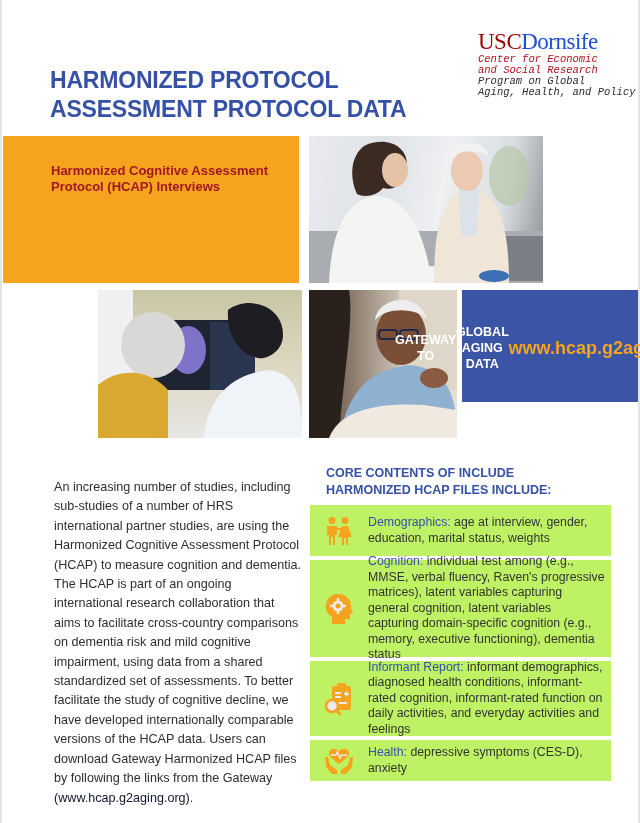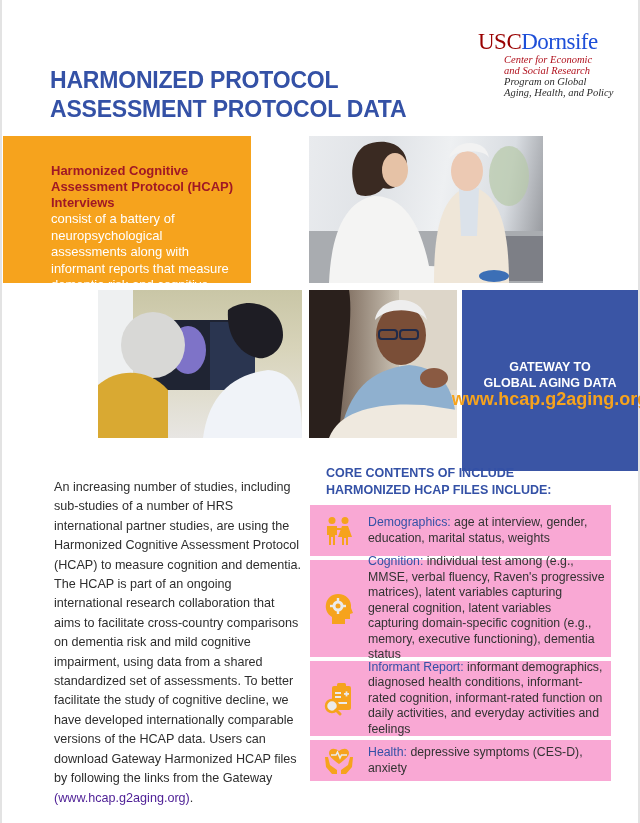--- a/index.html
+++ b/index.html
@@ -7,53 +7,53 @@
     body { position: relative; font-family: "Liberation Sans", "DejaVu Sans", sans-serif; }
 
     .page-edge-left { position: absolute; left: 0; top: 0; width: 2px; height: 823px; background: #e3e3e3; }
     .page-edge-right { position: absolute; right: 0; top: 0; width: 2px; height: 823px; background: #e3e3e3; }
 
     
     .logo { position: absolute; left: 478px; top: 30px; width: 160px; }
     .logo-main { font-family: "Liberation Serif", "DejaVu Serif", serif; font-size: 23px; line-height: 24px; letter-spacing: -0.5px; white-space: nowrap; }
     .logo-usc { color: #990000; font-weight: normal; }
     .logo-dornsife { color: #1d4ed8; }
-    .logo-sub { font-family: Liberation Serif, serif; font-style: italic; font-size: 10.5px; line-height: 11px; margin-left: 26px; }
+    .logo-sub { font-family: Liberation Mono, monospace; font-style: italic; font-size: 10.5px; line-height: 11px; }
     .logo-sub.red { color: #b0101c; }
     .logo-sub.dark { color: #2b2b2b; }
 
     
     .title { position: absolute; left: 50px; top: 66px; width: 420px; color: #3451a6; font-weight: bold; font-size: 23px; line-height: 29px; letter-spacing: -0.2px; }
     .title span { display: block; }
 
     
-    .intro-box { position: absolute; left: 3px; top: 136px; width: 248px; height: 147px; background: #f6a31d; padding: 27px 10px 0 48px; }
+    .intro-box { position: absolute; left: 3px; top: 136px; width: 296px; height: 147px; background: #f6a31d; padding: 27px 10px 0 48px; }
     .intro-heading { color: #a01825; font-weight: bold; font-size: 13px; line-height: 16px; }
     .intro-body { color: #ffffff; font-size: 13px; line-height: 16.5px; }
 
     
     .photo { position: absolute; overflow: hidden; }
     .photo-1 { left: 309px; top: 136px; width: 234px; height: 147px; background: linear-gradient(100deg, #e9ebee 0%, #dfe2e6 30%, #eef0f2 55%, #d9dde2 80%, #8b8d92 100%); }
     .photo-2 { left: 98px; top: 290px; width: 204px; height: 148px; background: linear-gradient(180deg, #c9c6a6 0%, #d8d4ba 40%, #e8e6e3 100%); }
     .photo-3 { left: 309px; top: 290px; width: 148px; height: 148px; background: linear-gradient(90deg, #4a3b33 0%, #8d7d6f 30%, #c9c1b3 60%, #e6e1d8 100%); }
 
     
-    .gateway-box { position: absolute; left: 462px; top: 290px; width: 176px; height: 181px; background: #3a55a5; display: flex; flex-direction: column; align-items: center; justify-content: center; text-align: center; padding-top: 4px; }
+    .gateway-box { position: absolute; left: 462px; top: 290px; width: 176px; height: 112px; background: #3a55a5; display: flex; flex-direction: row; align-items: center; justify-content: center; text-align: center; padding-top: 4px; }
     .gateway-line { color: #ffffff; font-weight: bold; font-size: 12.5px; line-height: 16px; }
     .gateway-url { color: #f6a31d; font-weight: bold; font-size: 18px; line-height: 16px; text-decoration: none; }
 
     
     .body-text { position: absolute; left: 54px; top: 478px; width: 248px; color: #2e2e2e; font-size: 12.6px; line-height: 19.4px; }
-    .body-link { color: #4c1d95; text-decoration: none; }
+    .body-link { color: #0f172a; text-decoration: none; }
 
     
     .core-title { position: absolute; left: 326px; top: 465px; width: 290px; color: #3451a6; font-weight: bold; font-size: 12.5px; line-height: 17px; }
     .core-title span { display: block; }
 
-    .item-box { position: absolute; left: 310px; width: 301px; background: #f9a8d4; display: flex; align-items: center; }
+    .item-box { position: absolute; left: 310px; width: 301px; background: #bef264; display: flex; align-items: center; }
     .item-icon { width: 58px; flex: 0 0 58px; display: flex; align-items: center; justify-content: center; }
     .item-text { flex: 1; color: #333333; font-size: 12.3px; line-height: 15.5px; padding-right: 6px; }
     .item-label { color: #3451a6; }
     .box-demo { top: 505px; height: 51px; }
     .box-cog { top: 560px; height: 97px; }
     .box-inf { top: 661px; height: 75px; }
     .box-health { top: 740px; height: 41px; }
   </style>
 </head>
 <body>
@@ -69,21 +69,20 @@
   <div class="logo-sub dark">Aging, Health, and Policy</div>
 </div>
 
 <h1 class="title">
   <span>HARMONIZED PROTOCOL</span>
   <span>ASSESSMENT PROTOCOL DATA</span>
 </h1>
 
 <div class="intro-box">
   <div class="intro-heading">Harmonized Cognitive Assessment Protocol (HCAP) Interviews</div>
-  <div class="intro-body">consist of a battery of neuropsychological assessments along with informant reports that measure dementia risk and cognitive function among the aging population.</div>
 </div>
 
 <div class="photo photo-1">
   <svg width="234" height="147" viewBox="0 0 234 147">
     <rect x="0" y="95" width="234" height="52" fill="#a9acb0"></rect>
     <rect x="195" y="100" width="39" height="45" fill="#7d7f86"></rect>
     <ellipse cx="200" cy="40" rx="20" ry="30" fill="#b7c9a8" opacity="0.7"></ellipse>
 
     <path d="M20 147 C22 100 35 65 65 60 C90 60 110 80 120 130 L170 132 L170 147 Z" fill="#f4f4f3"></path>
     <path d="M55 10 C75 0 100 8 98 32 C96 50 82 55 74 52 C68 60 55 62 48 58 C40 40 42 20 55 10 Z" fill="#3a2a22"></path>

